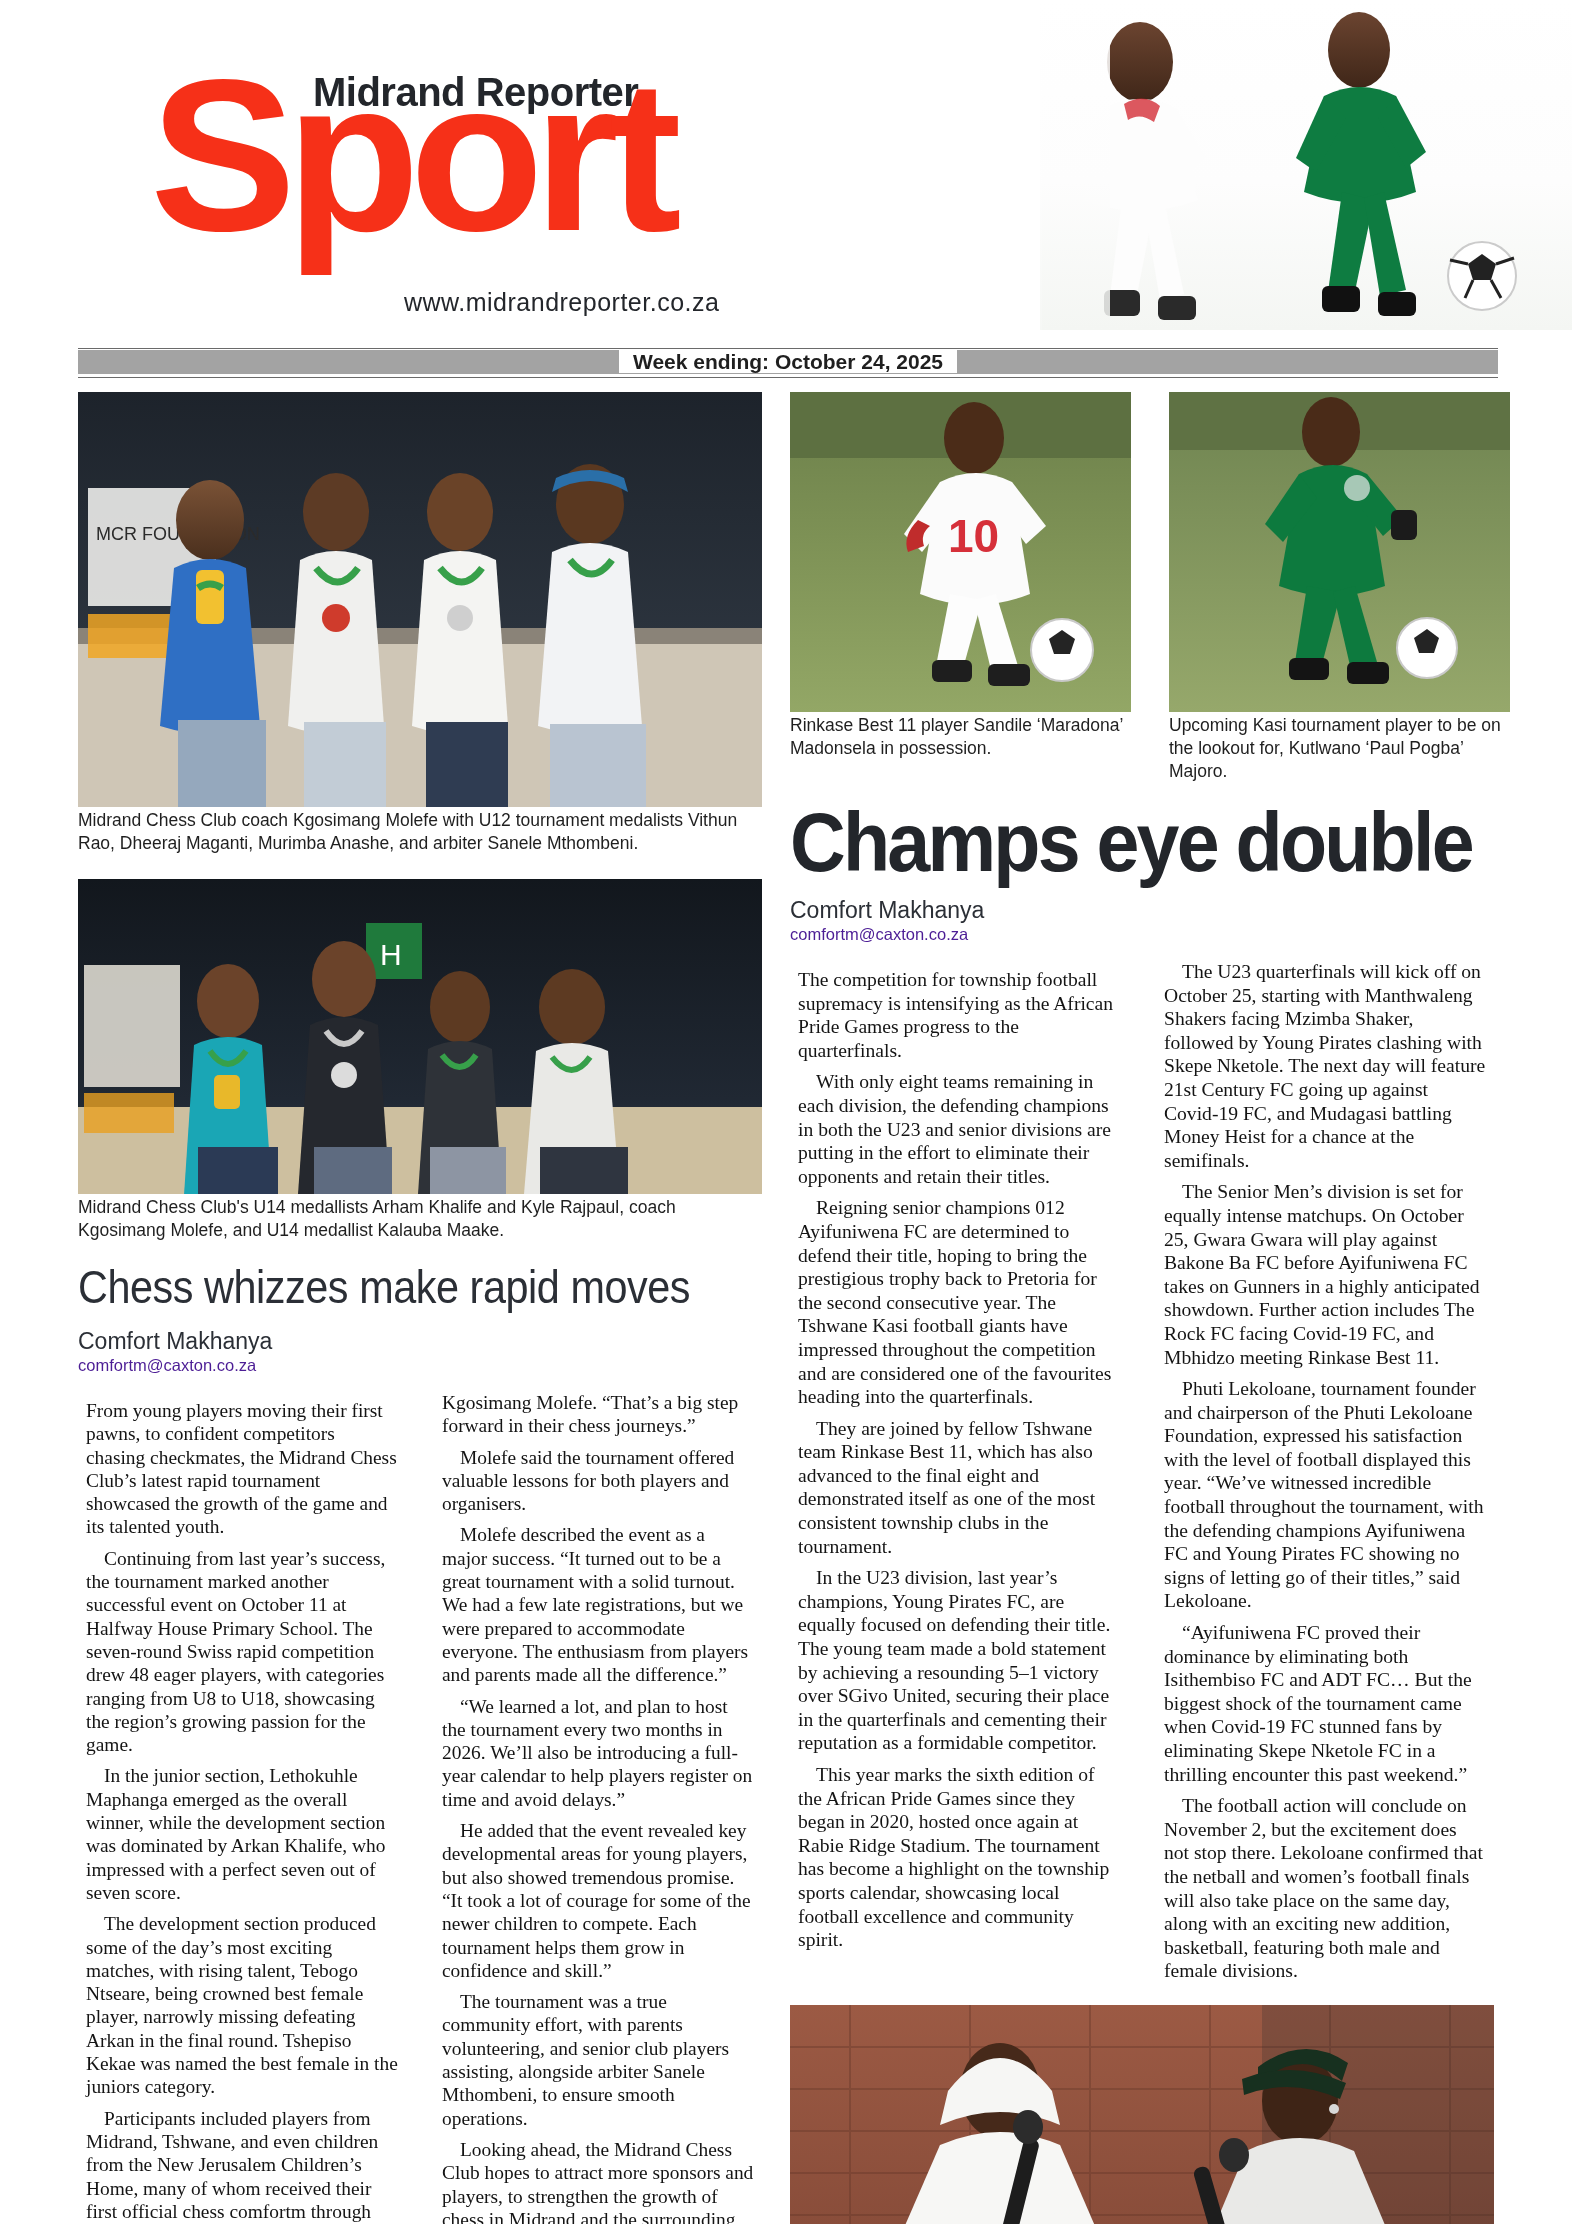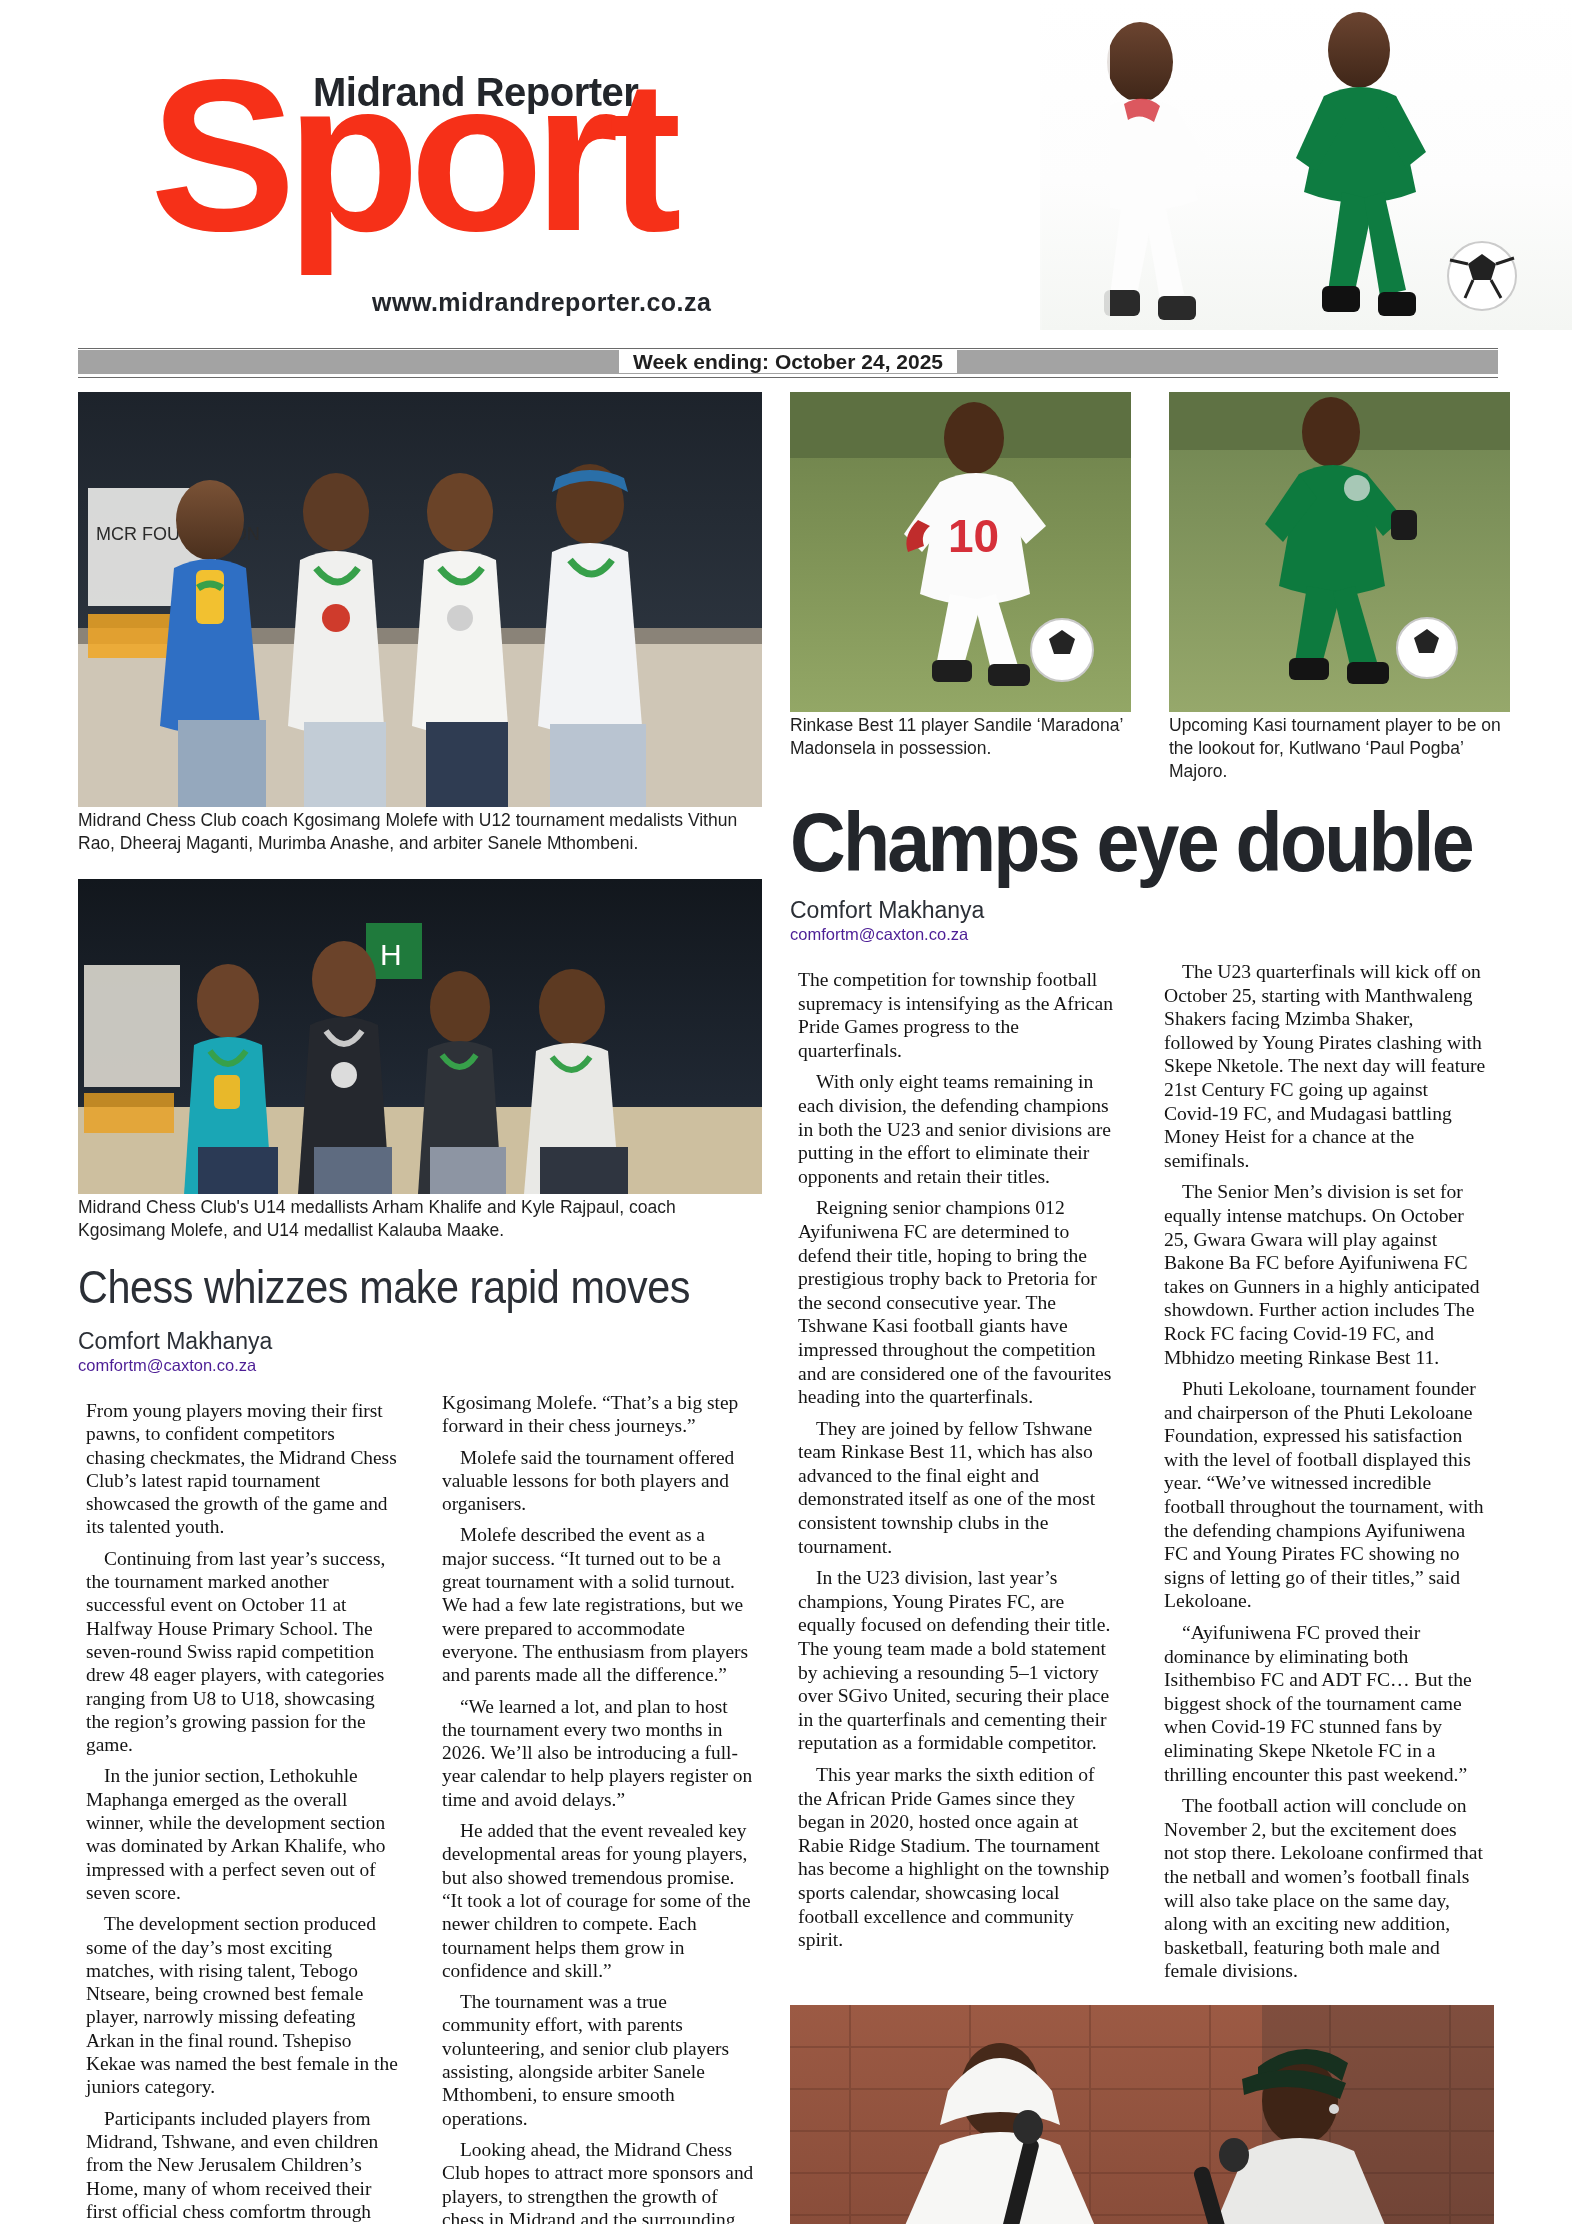--- a/index.html
+++ b/index.html
@@ -31,23 +31,23 @@
   .mast-title{
     position:absolute;left:313px;top:70px;
     font-family:"Liberation Sans", sans-serif;
     font-weight:bold;
     font-size:40px;
     letter-spacing:-0.5px;
     color:#23262b;
     z-index:5;
   }
   .mast-url{
-    position:absolute;left:372px;top:288px;
-    font-family:"Liberation Sans", sans-serif;
-    font-weight:bold;
+    position:absolute;left:404px;top:288px;
+    font-family:"Liberation Sans", sans-serif;
+    font-weight:normal;
     font-size:25px;
     letter-spacing:0.5px;
     color:#23262b;
     z-index:6;
   }
   
   .mast-photo{
     position:absolute;right:0;top:0;width:700px;height:330px;
     overflow:hidden;z-index:2;
   }

